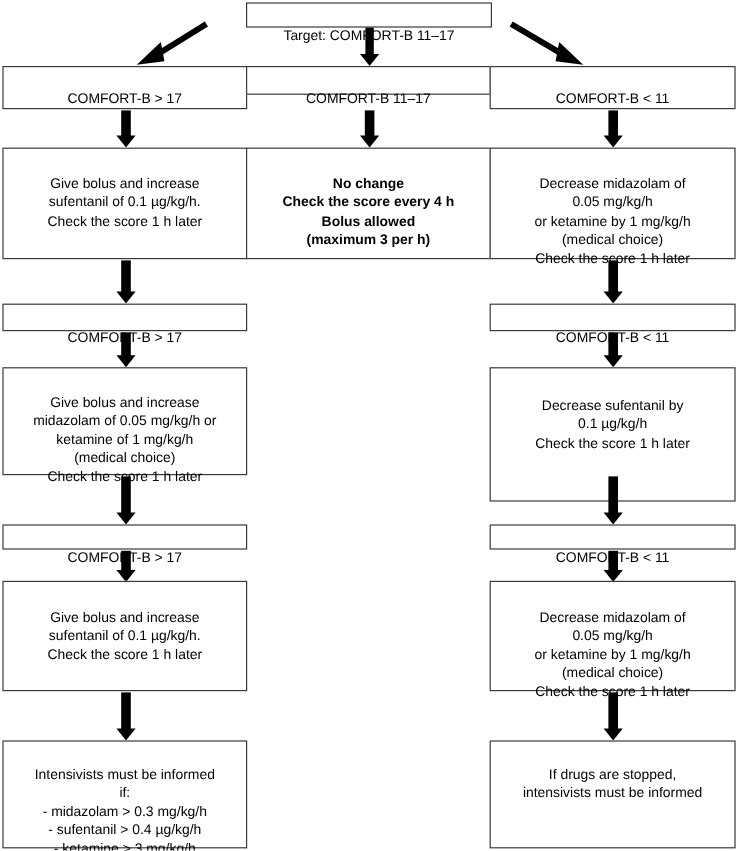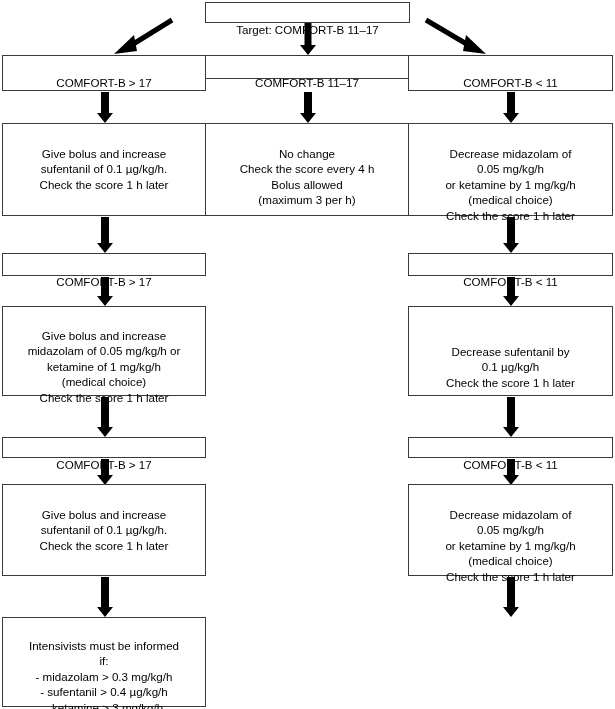--- a/index.html
+++ b/index.html
@@ -110,21 +110,21 @@
   <div class="varrow" style="left:501px; top:92px; width:20px; height:31px;">
     <div class="shaft" style="width:8px; height:22px;"></div>
     <div class="head"></div>
   </div>
 
   <div class="node" style="left:2px; top:123px; width:204px; height:93px; padding-top:6px;">
     <span class="node-text">Give bolus and increase
 sufentanil of 0.1 µg/kg/h.
 Check the score 1 h later</span>
   </div>
-  <div class="node" style="left:205px; top:123px; width:204px; height:93px; padding-top:6px;">
+  <div class="node" style="left:205px; top:123px; width:204px; height:93px; padding-top:6px;font-weight:bold;">
     <span class="node-text">No change
 Check the score every 4 h
 Bolus allowed
 (maximum 3 per h)</span>
   </div>
   <div class="node" style="left:408px; top:123px; width:205px; height:93px; padding-top:6px;">
     <span class="node-text">Decrease midazolam of
 0.05 mg/kg/h
 or ketamine by 1 mg/kg/h
 (medical choice)
@@ -156,21 +156,21 @@
     <div class="head"></div>
   </div>
 
   <div class="node" style="left:2px; top:306px; width:204px; height:90px; padding-top:5px;">
     <span class="node-text">Give bolus and increase
 midazolam of 0.05 mg/kg/h or
 ketamine of 1 mg/kg/h
 (medical choice)
 Check the score 1 h later</span>
   </div>
-  <div class="node" style="left:408px; top:306px; width:205px; height:90px; padding-top:21px;">
+  <div class="node" style="left:408px; top:306px; width:205px; height:112px; padding-top:8px;">
     <span class="node-text">Decrease sufentanil by
 0.1 µg/kg/h
 Check the score 1 h later</span>
   </div>
 
   <div class="varrow" style="left:95px; top:397px; width:20px; height:40px;">
     <div class="shaft" style="width:8px; height:31px;"></div>
     <div class="head"></div>
   </div>
   <div class="varrow" style="left:501px; top:397px; width:20px; height:40px;">
@@ -216,14 +216,18 @@
     <div class="head"></div>
   </div>
 
   <div class="node" style="left:2px; top:617px; width:204px; height:90px; padding-top:4px;">
     <span class="node-text">Intensivists must be informed
 if:
 - midazolam &gt; 0.3 mg/kg/h
 - sufentanil &gt; 0.4 µg/kg/h
 - ketamine &gt; 3 mg/kg/h</span>
   </div>
+  <div class="node" style="left:408px; top:617px; width:205px; height:90px; padding-top:4px;">
+    <span class="node-text">If drugs are stopped,
+intensivists must be informed</span>
+  </div>
 
 </div>
 
 </body></html>

